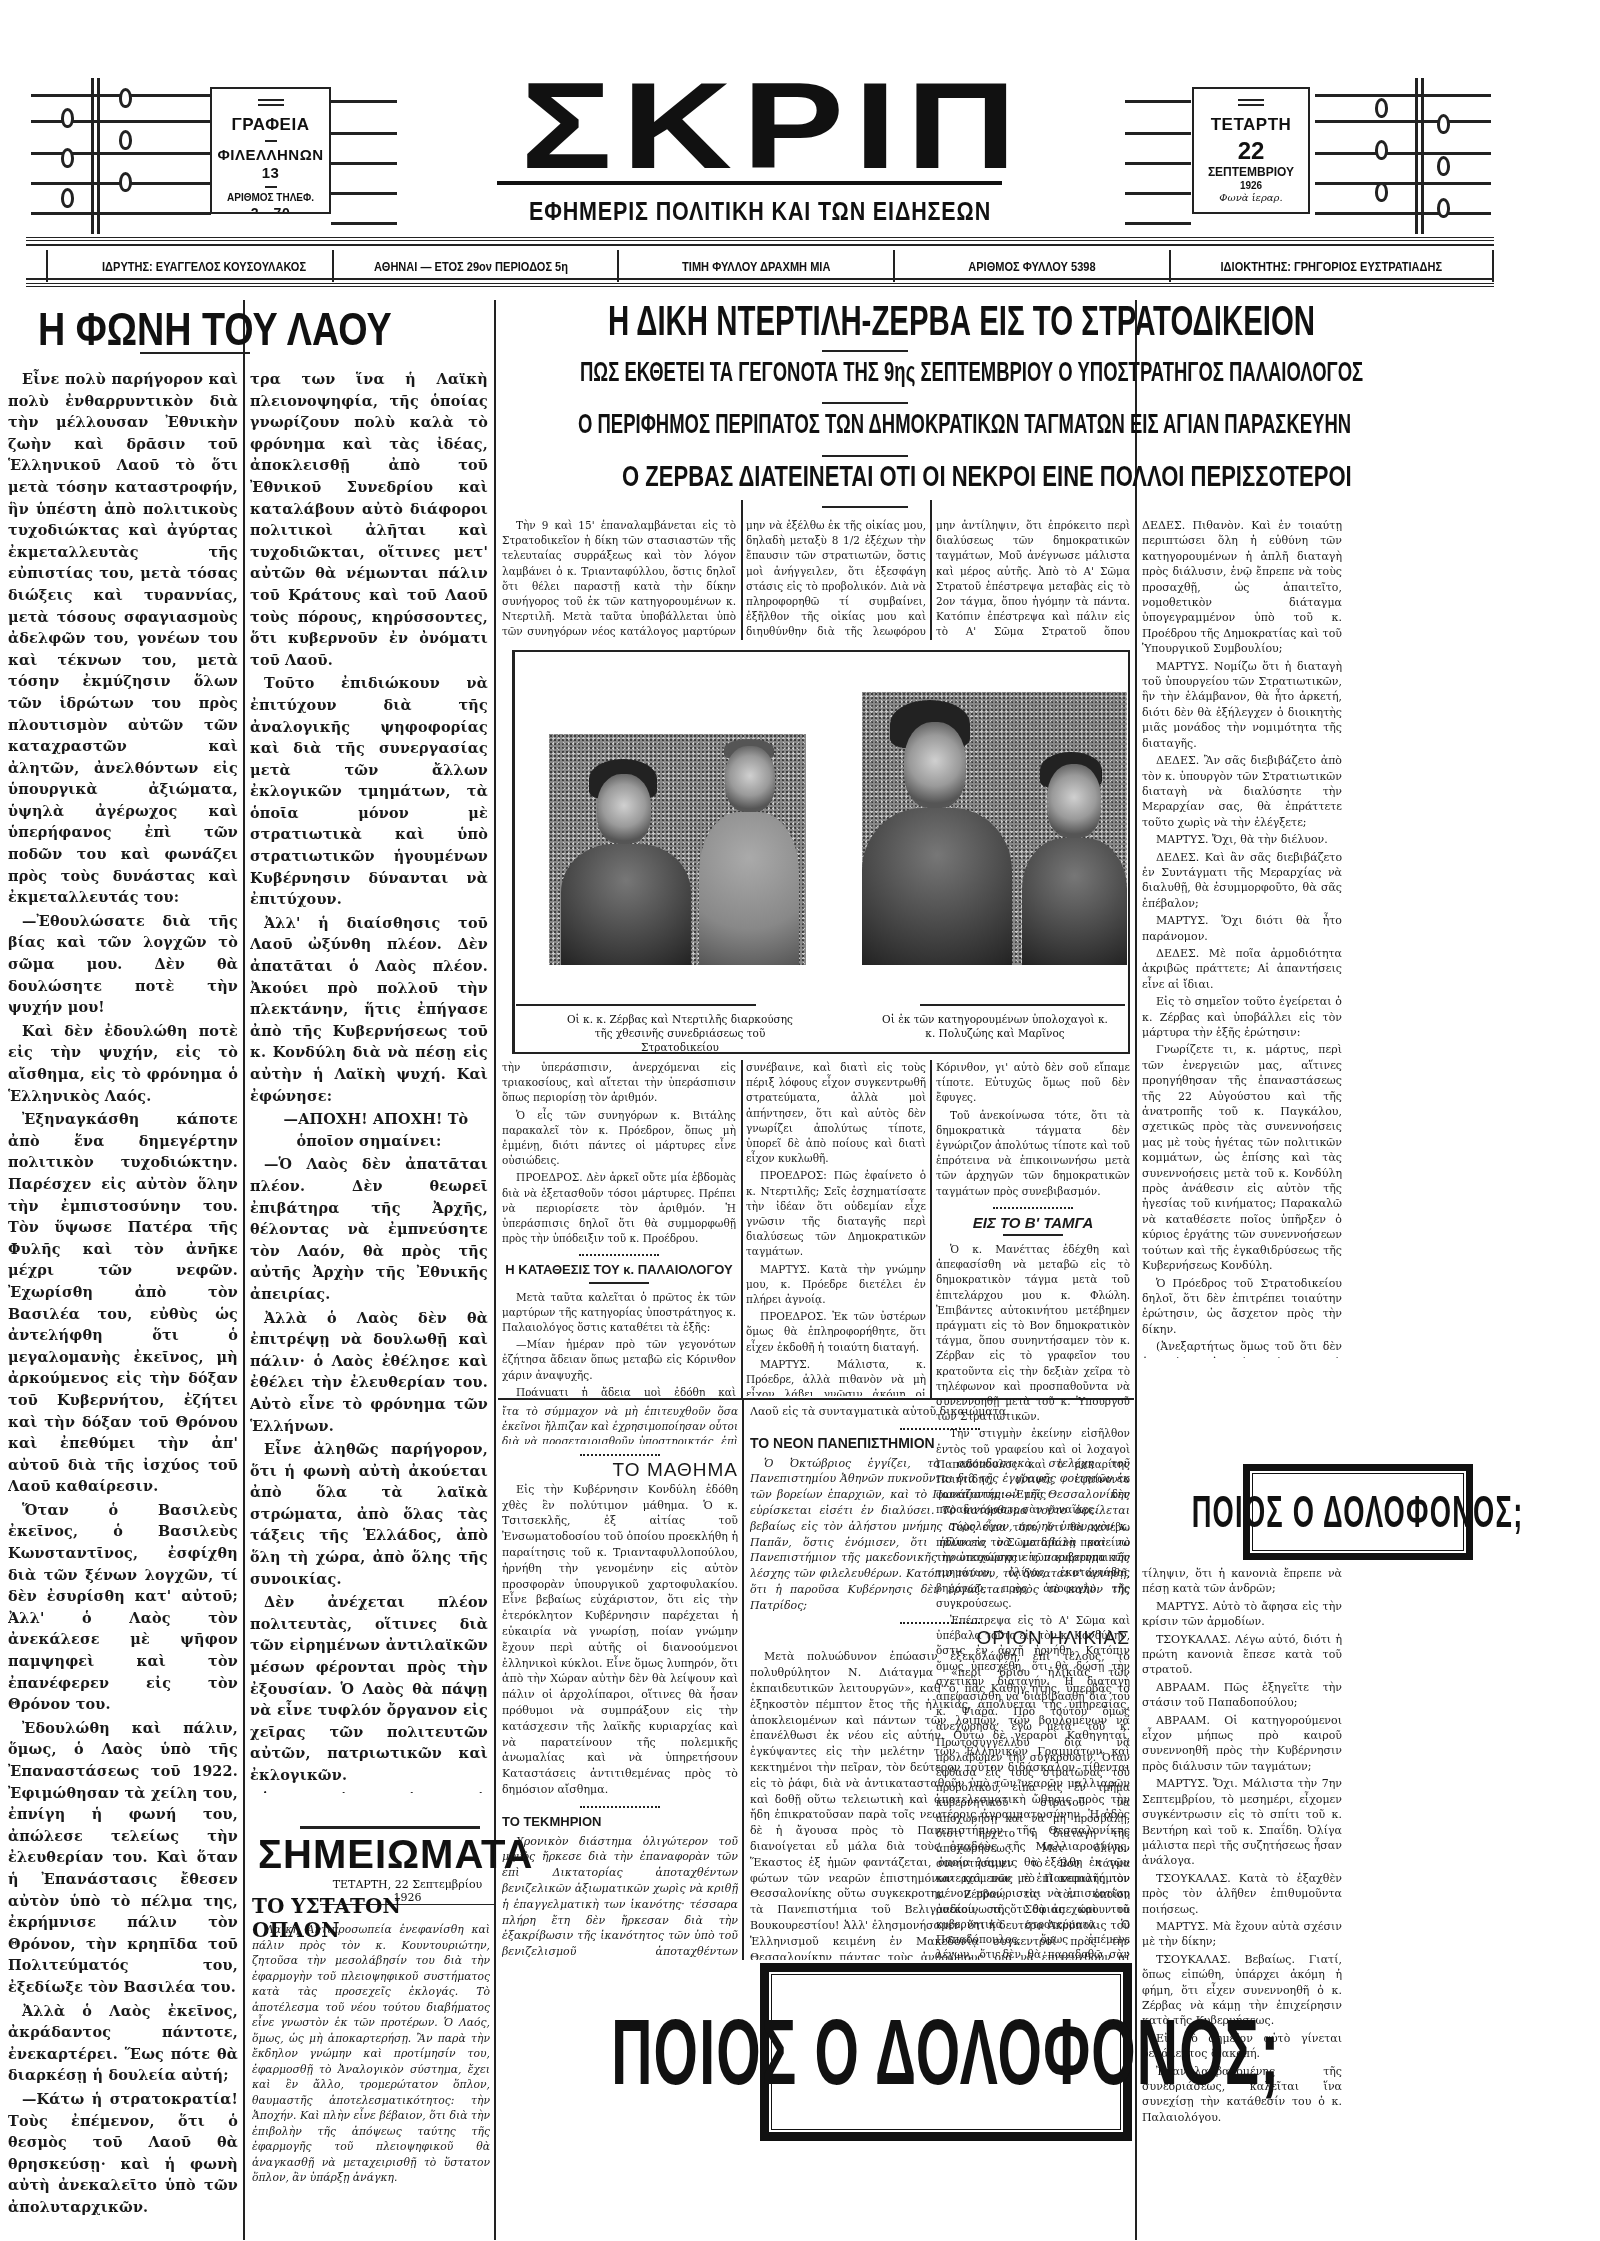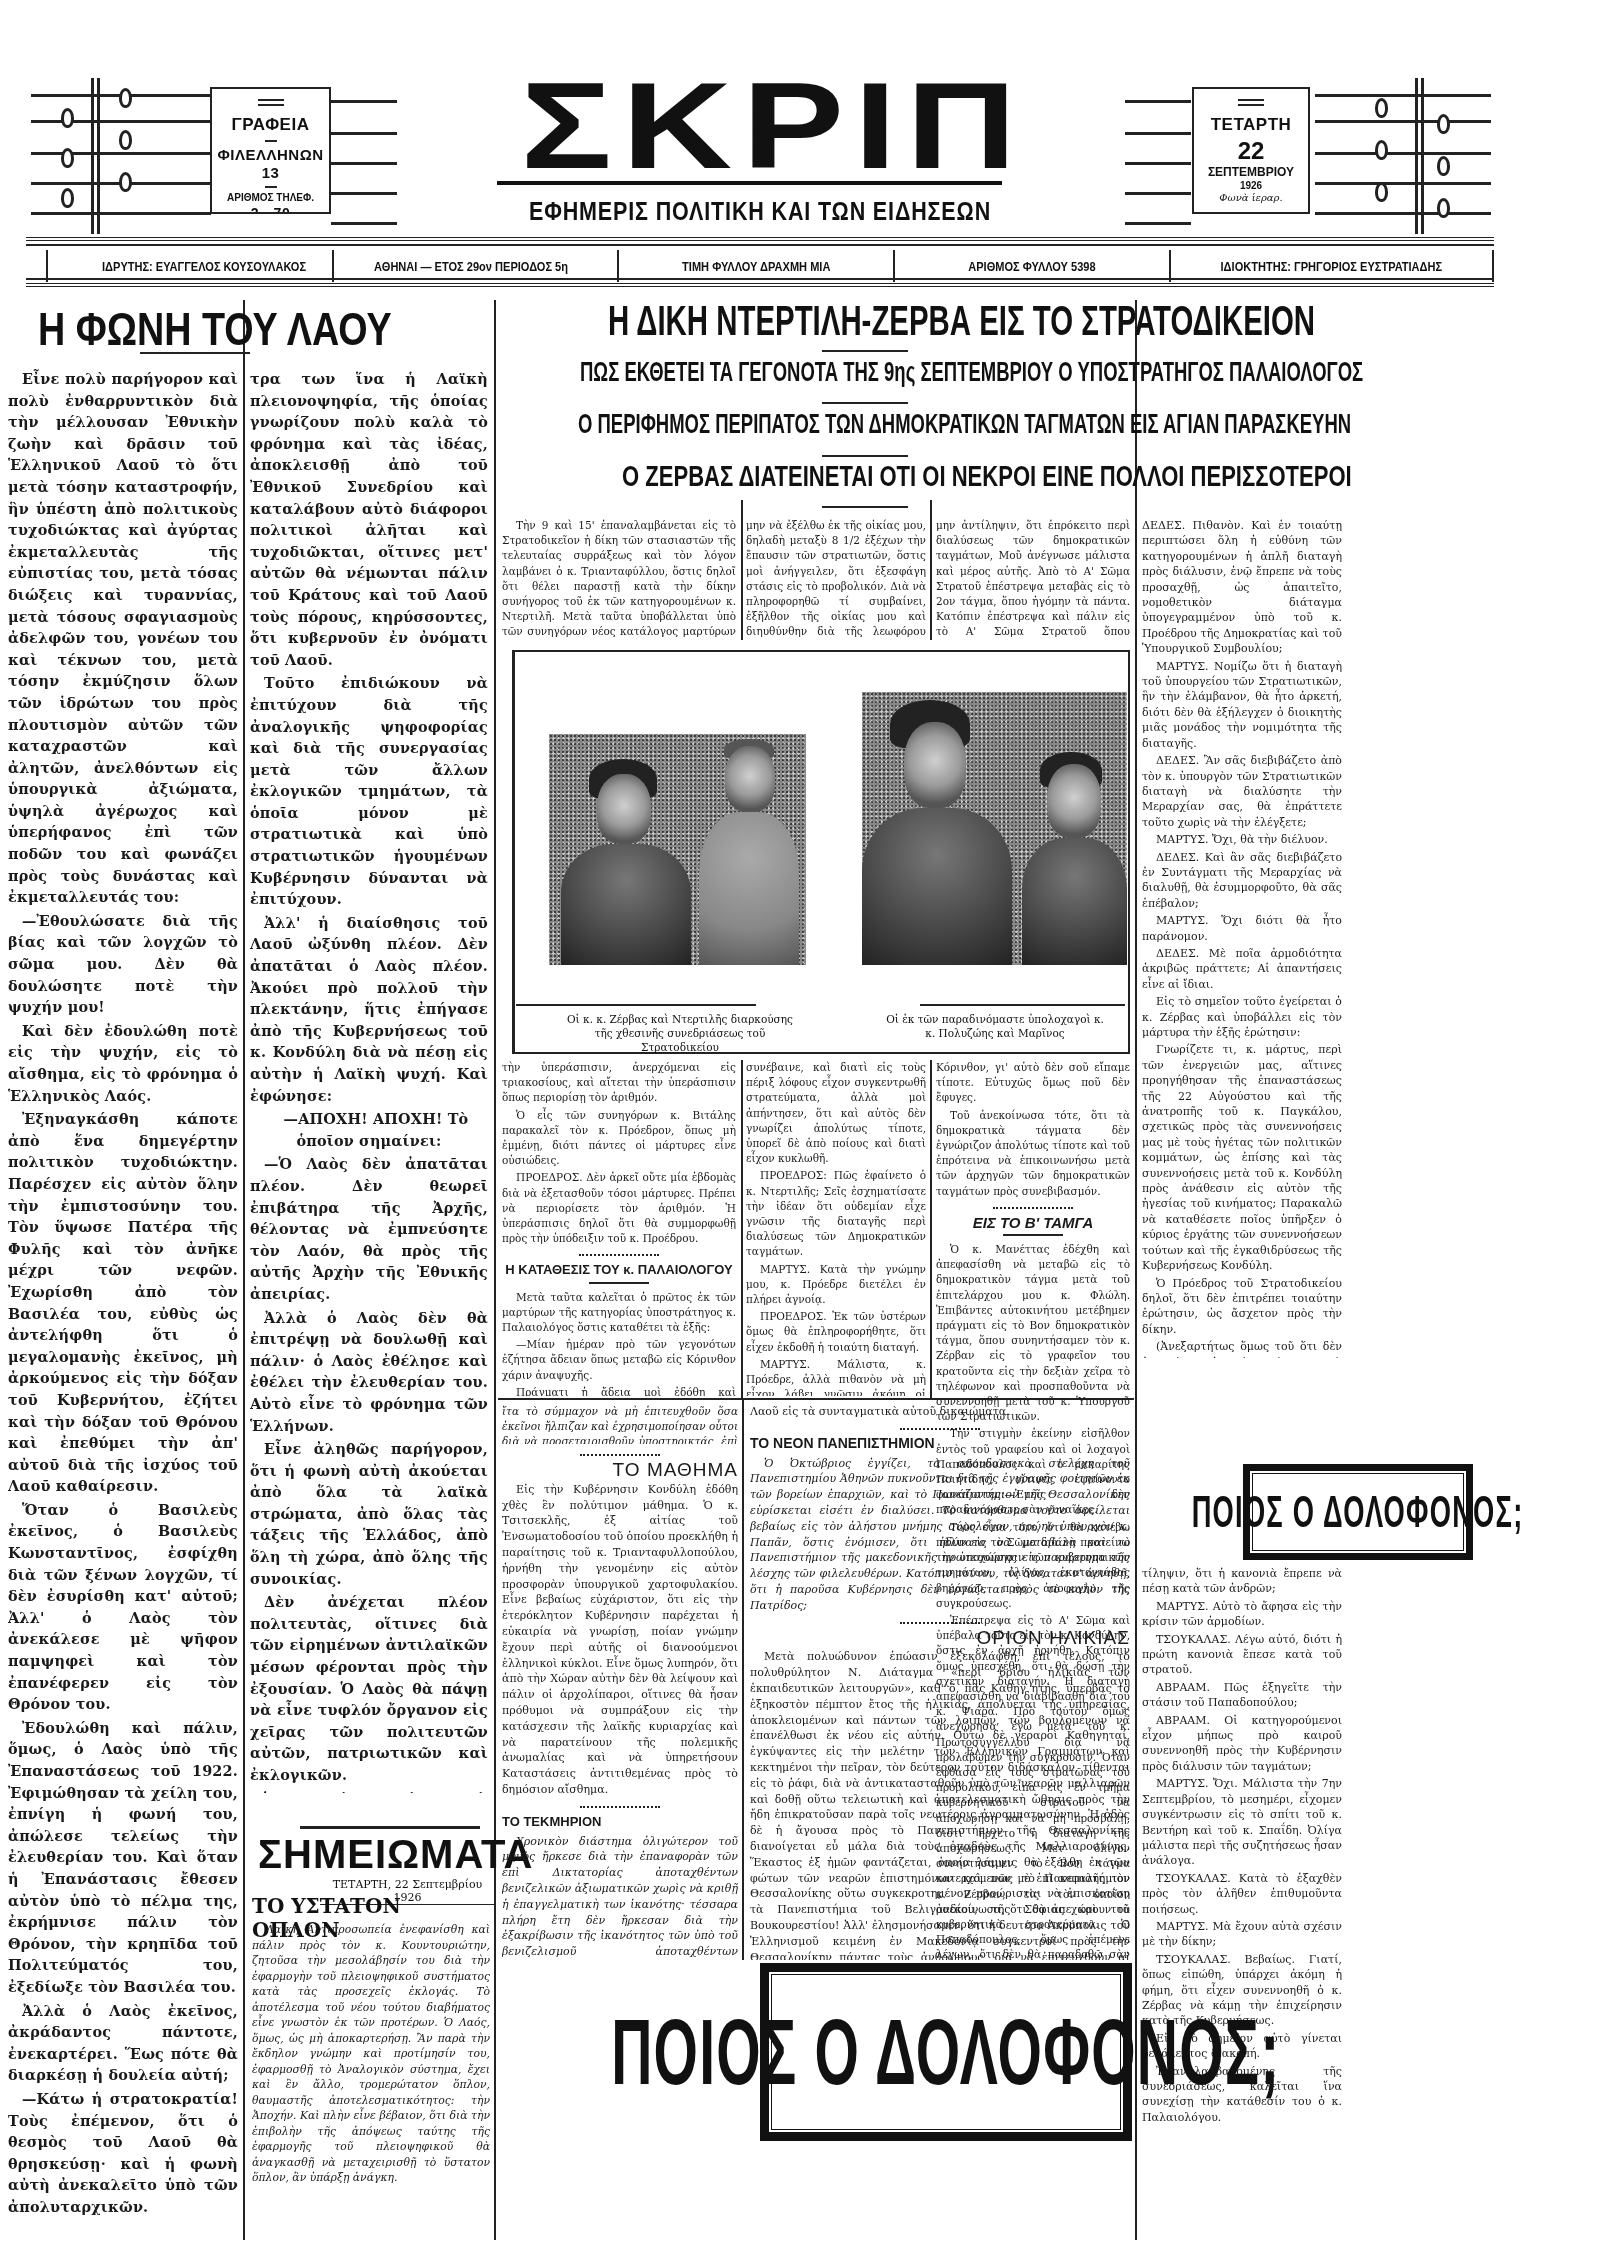--- a/index.html
+++ b/index.html
@@ -279,21 +279,21 @@
 
 <div class="photo" style="left:862px;top:692px;width:265px;height:273px">
   <div class="hair" style="left:28px;top:8px;width:80px;height:48px"></div>
   <div class="face" style="left:42px;top:30px;width:62px;height:86px"></div>
   <div class="body" style="left:0;top:116px;width:150px;height:157px"></div>
   <div class="hair" style="left:178px;top:60px;width:62px;height:36px"></div>
   <div class="face" style="left:185px;top:72px;width:54px;height:74px"></div>
   <div class="body" style="left:160px;top:146px;width:105px;height:127px"></div>
 </div>
 <div class="cap-rule" style="left:920px;top:1004px;width:205px"></div>
-<div class="cap" style="left:880px;top:1012px;width:230px">Οἱ ἐκ τῶν παραδινόμαστε ὑπολοχαγοὶ κ. κ. Πολυζώης καὶ Μαρῖνος</div>
+<div class="cap" style="left:880px;top:1012px;width:230px">Οἱ ἐκ τῶν κατηγορουμένων ὑπολοχαγοὶ κ. κ. Πολυζώης καὶ Μαρῖνος</div>
 
 <div class="col main-col" style="left:502px;top:1060px;width:234px;height:336px">
   <p style="text-indent:0">τὴν ὑπεράσπισιν, ἀνερχόμεναι εἰς τριακοσίους, καὶ αἴτεται τὴν ὑπεράσπισιν ὅπως περιορίσῃ τὸν ἀριθμόν.</p>
   <p>Ὁ εἷς τῶν συνηγόρων κ. Βιτάλης παρακαλεῖ τὸν κ. Πρόεδρον, ὅπως μὴ ἐμμένῃ, διότι πάντες οἱ μάρτυρες εἶνε οὐσιώδεις.</p>
   <p>ΠΡΟΕΔΡΟΣ. Δὲν ἀρκεῖ οὔτε μία ἑβδομὰς διὰ νὰ ἐξετασθοῦν τόσοι μάρτυρες. Πρέπει νὰ περιορίσετε τὸν ἀριθμόν. Ἡ ὑπεράσπισις δηλοῖ ὅτι θὰ συμμορφωθῇ πρὸς τὴν ὑπόδειξιν τοῦ κ. Προέδρου.</p>
   <span class="squiggle"></span>
   <div class="sub-h">Η ΚΑΤΑΘΕΣΙΣ ΤΟΥ κ. ΠΑΛΑΙΟΛΟΓΟΥ</div>
   <span class="short-rule"></span>
   <p>Μετὰ ταῦτα καλεῖται ὁ πρῶτος ἐκ τῶν μαρτύρων τῆς κατηγορίας ὑποστράτηγος κ. Παλαιολόγος ὅστις καταθέτει τὰ ἑξῆς:</p>
   <p>—Μίαν ἡμέραν πρὸ τῶν γεγονότων ἐζήτησα ἄδειαν ὅπως μεταβῶ εἰς Κόρινθον χάριν ἀναψυχῆς.</p>

